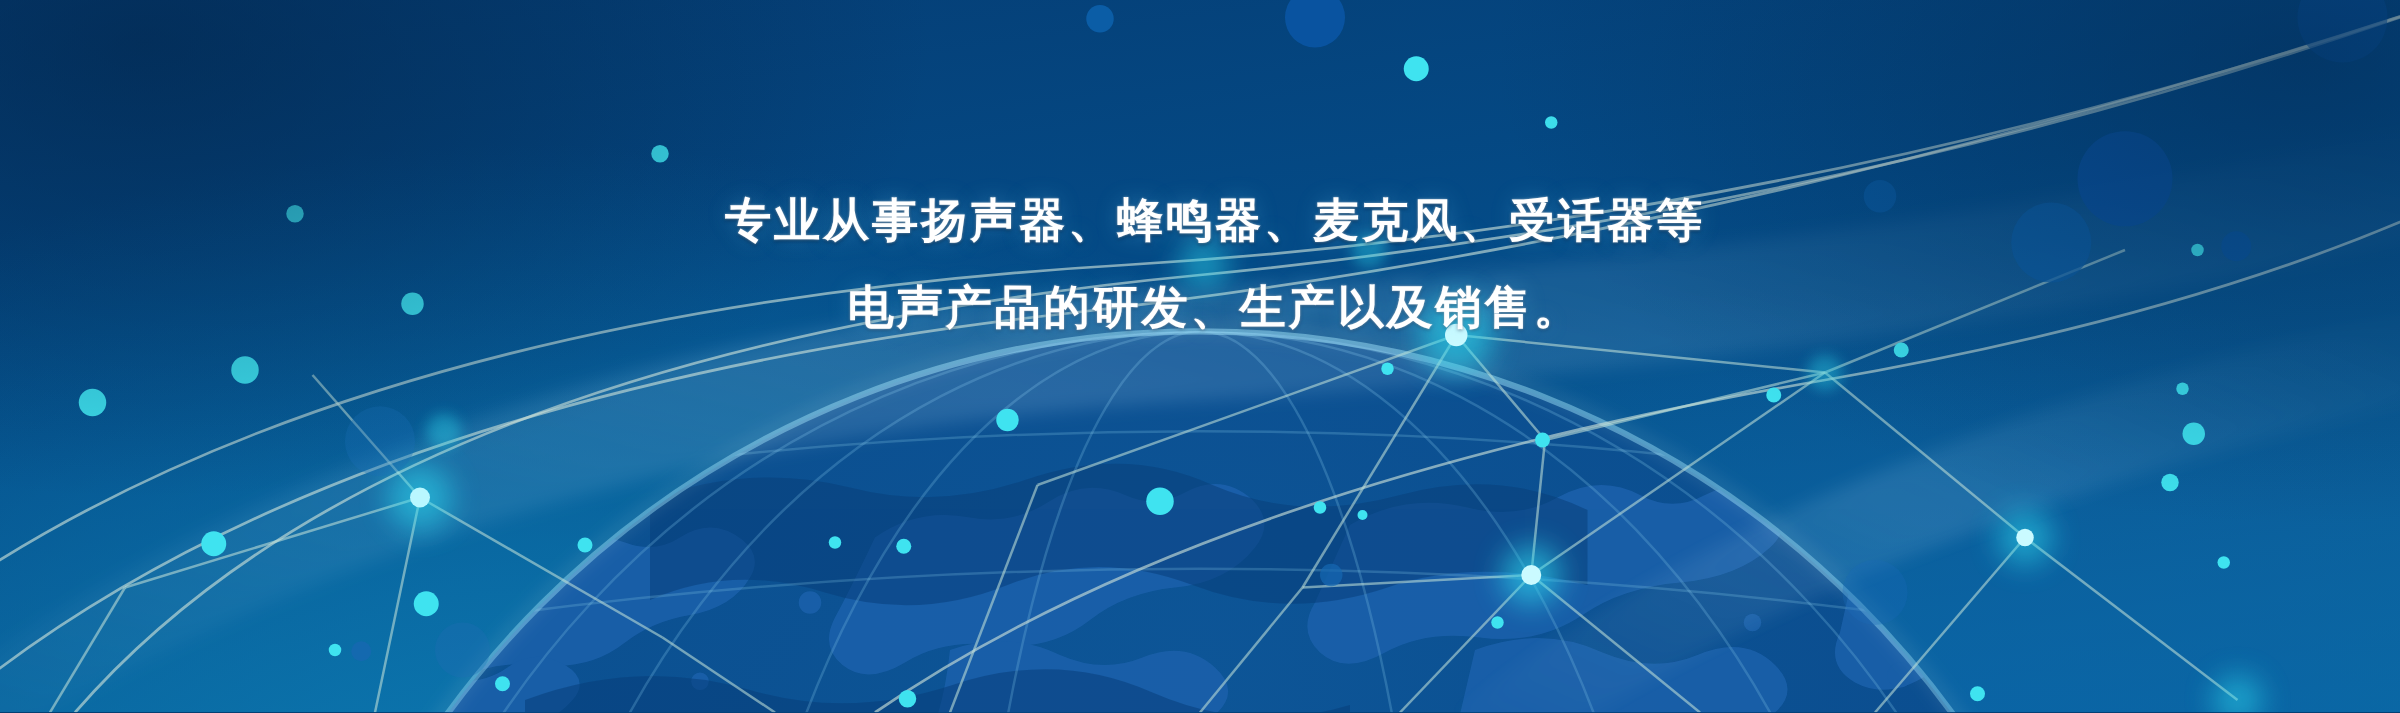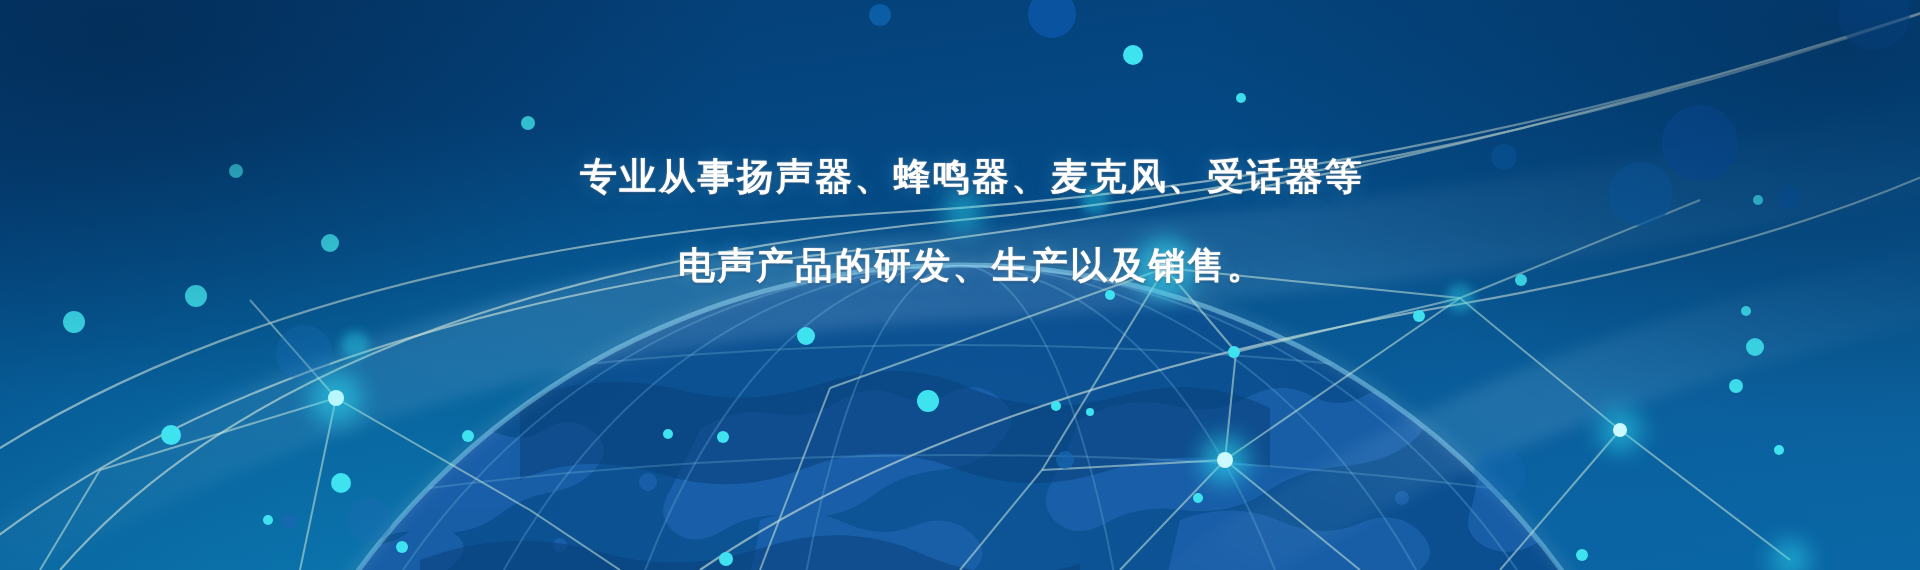--- a/index.html
+++ b/index.html
@@ -62,21 +62,21 @@
     letter-spacing: 2.2px;
     line-height: 1;
     white-space: nowrap;
     text-shadow:
       0 0 2px rgba(255,255,255,.55),
       0 1px 3px rgba(2,30,60,.55),
       0 0 18px rgba(120,215,255,.28);
     padding-left: 24px;
   }
   .headline.line2 {
-    margin-top: 52px;
+    margin-top: 32px;
   }
 </style>
 </head>
 <body>
 
 <div id="banner">
 
   <div class="bg-base"></div>
 
   <svg class="layer" viewBox="0 0 1920 570" preserveAspectRatio="none">

